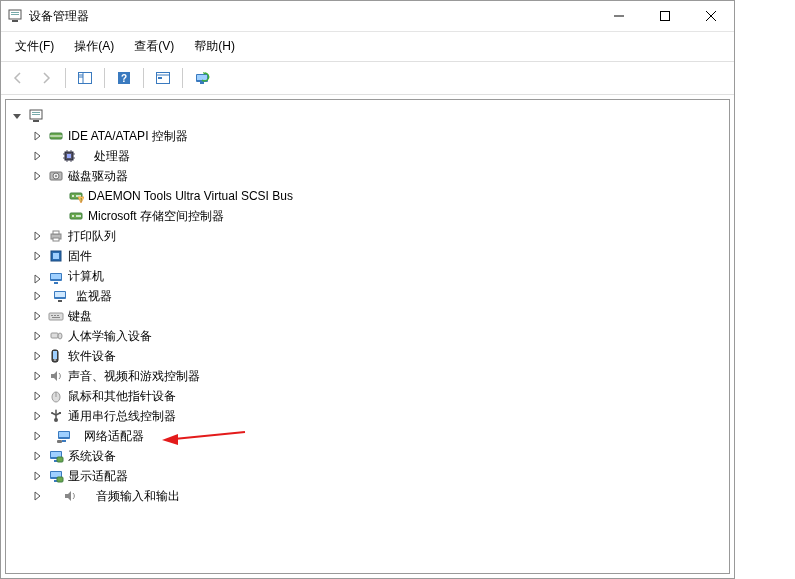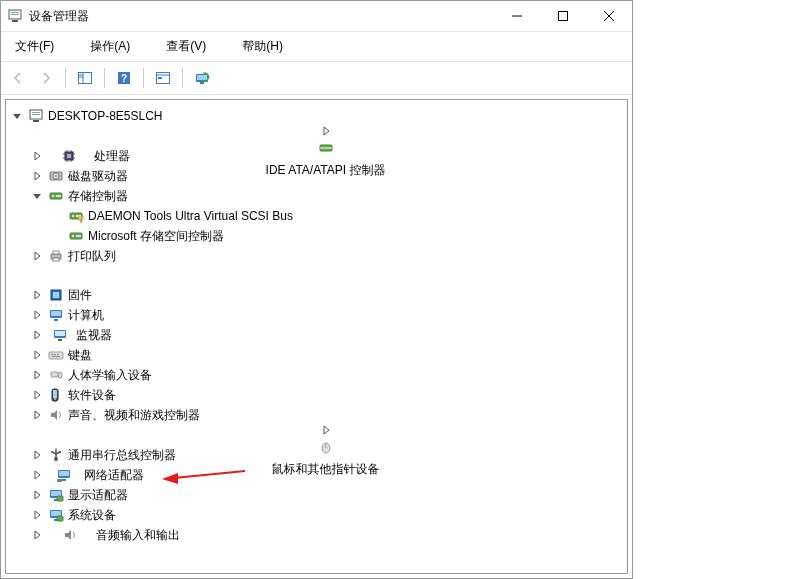--- a/index.html
+++ b/index.html
@@ -6,21 +6,21 @@
     margin: 0;
     padding: 0;
     font-family: "Segoe UI", "Microsoft YaHei", Tahoma, sans-serif;
     font-size: 12px;
     background: #fff;
     width: 795px;
     height: 579px;
     overflow: hidden;
   }
   .window {
-    width: 633px;
+    width: 735px;
     height: 579px;
     border: 1px solid #999;
     background: #fff;
     display: flex;
     flex-direction: column;
     box-sizing: border-box;
   }
   
   .titlebar {
     height: 30px;
@@ -47,21 +47,21 @@
     height: 30px;
     display: flex;
     align-items: center;
     justify-content: center;
     font-size: 12px;
     cursor: pointer;
   }
   
   .menubar {
     display: flex;
-    gap: 20px;
+    gap: 4px;
     padding: 2px 6px;
     border-bottom: 1px solid #e0e0e0;
     font-size: 12px;
   }
   .menu-item {
     padding: 4px 8px;
     cursor: pointer;
   }
   
   .toolbar {
@@ -234,25 +234,24 @@
                 </svg>
               </span>
               <span class="node-icon">
                 <svg width="16" height="16">
                   <rect x="2" y="2" width="12" height="9" fill="#fff" stroke="#555"></rect>
                   <rect x="5" y="12" width="6" height="2" fill="#555"></rect>
                   <rect x="4" y="4" width="8" height="1" fill="#7aa"></rect>
                   <rect x="4" y="6" width="8" height="1" fill="#7aa"></rect>
                 </svg>
               </span>
-              <span class="node-label">DESKTOP-8E5SLCH</span>
             </div>
             <ul>
               <li>
-                <div class="node-row selectable" style="position: relative; flex-direction: column;">
+                <div class="node-row selectable" style="position: relative;">
                   <span class="expander">
                     <svg width="10" height="10">
                       <path d="M3 1 L8 5 L3 9 Z" fill="none" stroke="#555"></path>
                     </svg>
                   </span>
                   <span class="node-icon">
                     <svg width="16" height="16">
                       <rect x="2" y="5" width="12" height="6" rx="1" fill="#6aa84f" stroke="#438043"></rect>
                       <line x1="2" y1="8" x2="14" y2="8" stroke="#fff"></line>
                     </svg>
@@ -295,35 +294,20 @@
                     <svg width="16" height="16">
                       <rect x="2" y="4" width="12" height="8" rx="1" fill="#bbb" stroke="#777"></rect>
                       <circle cx="8" cy="8" r="3" fill="#eee" stroke="#777"></circle>
                       <circle cx="8" cy="8" r="1" fill="#777"></circle>
                     </svg>
                   </span>
                   <span class="node-label">磁盘驱动器</span>
                 </div>
               </li>
               <li>
-                <div class="node-row selectable" style="position: relative;">
-                  <span class="expander">
-                    <svg width="10" height="10">
-                      <path d="M1 3 L9 3 L5 8 Z" fill="#555"></path>
-                    </svg>
-                  </span>
-                  <span class="node-icon">
-                    <svg width="16" height="16">
-                      <rect x="2" y="5" width="12" height="6" rx="1" fill="#6aa84f" stroke="#438043"></rect>
-                      <circle cx="5" cy="8" r="1" fill="#fff"></circle>
-                      <rect x="8" y="7" width="5" height="2" fill="#cfe8cf"></rect>
-                    </svg>
-                  </span>
-                  <span class="node-label">存储控制器</span>
-                </div>
                 <ul>
                   <li>
                     <div class="node-row selectable">
                       <span class="expander empty"></span>
                       <span class="node-icon">
                         <svg width="16" height="16">
                           <rect x="2" y="5" width="12" height="6" rx="1" fill="#6aa84f" stroke="#438043"></rect>
                           <circle cx="5" cy="8" r="1" fill="#fff"></circle>
                           <rect x="8" y="7" width="5" height="2" fill="#cfe8cf"></rect>
                           <path d="M10 9 L16 9 L13 15 Z" fill="#ffd966" stroke="#e69138" stroke-width="0.7"></path>
@@ -359,37 +343,37 @@
                     <svg width="16" height="16">
                       <rect x="3" y="6" width="10" height="5" fill="#bbb" stroke="#888"></rect>
                       <rect x="5" y="3" width="6" height="3" fill="#fff" stroke="#888"></rect>
                       <rect x="5" y="10" width="6" height="3" fill="#fff" stroke="#888"></rect>
                     </svg>
                   </span>
                   <span class="node-label">打印队列</span>
                 </div>
               </li>
               <li>
-                <div class="node-row selectable" style="position: relative; margin-top: 19px;">
+                <div class="node-row selectable" style="position: relative;">
                   <span class="expander">
                     <svg width="10" height="10">
                       <path d="M3 1 L8 5 L3 9 Z" fill="none" stroke="#555"></path>
                     </svg>
                   </span>
                   <span class="node-icon">
                     <svg width="16" height="16">
                       <rect x="3" y="3" width="10" height="10" fill="#2b6cb0" stroke="#1a4a80"></rect>
                       <rect x="5" y="5" width="6" height="6" fill="#9fd0ff"></rect>
                     </svg>
                   </span>
                   <span class="node-label">固件</span>
                 </div>
               </li>
               <li>
-                <div class="node-row selectable" style="position: relative;">
+                <div class="node-row selectable" style="position: relative; align-items: flex-end;">
                   <span class="expander">
                     <svg width="10" height="10">
                       <path d="M3 1 L8 5 L3 9 Z" fill="none" stroke="#555"></path>
                     </svg>
                   </span>
                   <span class="node-icon">
                     <svg width="16" height="16">
                       <rect x="2" y="3" width="12" height="8" rx="1" fill="#3a7abf"></rect>
                       <rect x="3" y="4" width="10" height="5" fill="#9fd0ff"></rect>
                       <rect x="6" y="12" width="4" height="2" fill="#3a7abf"></rect>
@@ -477,21 +461,21 @@
                   <span class="node-icon">
                     <svg width="16" height="16">
                       <path d="M3 6 L6 6 L9 3 L9 13 L6 10 L3 10 Z" fill="#888"></path>
                       <path d="M11 5 A4 4 0 0 1 11 11" fill="none" stroke="#888"></path>
                     </svg>
                   </span>
                   <span class="node-label">声音、视频和游戏控制器</span>
                 </div>
               </li>
               <li>
-                <div class="node-row selectable" style="position: relative; flex-direction: column;">
+                <div class="node-row selectable" style="position: relative;">
                   <span class="expander">
                     <svg width="10" height="10">
                       <path d="M3 1 L8 5 L3 9 Z" fill="none" stroke="#555"></path>
                     </svg>
                   </span>
                   <span class="node-icon">
                     <svg width="16" height="16">
                       <ellipse cx="8" cy="9" rx="4" ry="5" fill="#ddd" stroke="#999"></ellipse>
                       <line x1="8" y1="4" x2="8" y2="9" stroke="#999"></line>
                     </svg>
@@ -551,39 +535,39 @@
                     </svg>
                   </span>
                   <span class="node-icon">
                     <svg width="16" height="16">
                       <rect x="2" y="3" width="12" height="8" rx="1" fill="#3a7abf"></rect>
                       <rect x="3" y="4" width="10" height="5" fill="#9fd0ff"></rect>
                       <rect x="6" y="12" width="4" height="2" fill="#3a7abf"></rect>
                       <rect x="9" y="9" width="6" height="5" rx="1" fill="#6aa84f" stroke="#438043"></rect>
                     </svg>
                   </span>
-                  <span class="node-label">显示适配器</span>
+                  <span class="node-label">系统设备</span>
                 </div>
               </li>
               <li>
                 <div class="node-row selectable" style="position: relative;">
                   <span class="expander">
                     <svg width="10" height="10">
                       <path d="M3 1 L8 5 L3 9 Z" fill="none" stroke="#555"></path>
                     </svg>
                   </span>
                   <span class="node-icon">
                     <svg width="16" height="16">
                       <rect x="2" y="3" width="12" height="8" rx="1" fill="#3a7abf"></rect>
                       <rect x="3" y="4" width="10" height="5" fill="#9fd0ff"></rect>
                       <rect x="6" y="12" width="4" height="2" fill="#3a7abf"></rect>
                       <rect x="9" y="9" width="6" height="5" rx="1" fill="#6aa84f" stroke="#438043"></rect>
                     </svg>
                   </span>
-                  <span class="node-label">系统设备</span>
+                  <span class="node-label">显示适配器</span>
                 </div>
               </li>
               <li>
                 <div class="node-row selectable" style="position: relative; gap: 18px;">
                   <span class="expander">
                     <svg width="10" height="10">
                       <path d="M3 1 L8 5 L3 9 Z" fill="none" stroke="#555"></path>
                     </svg>
                   </span>
                   <span class="node-icon">

